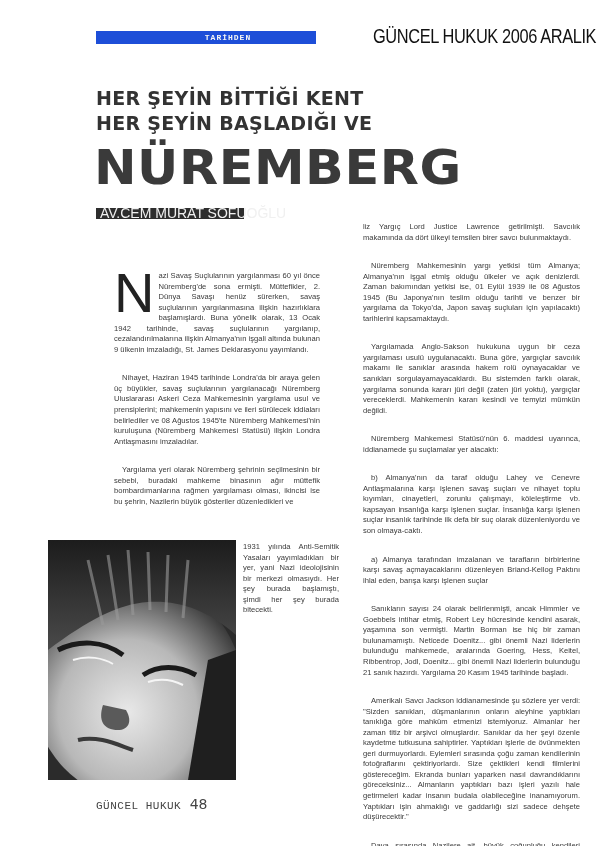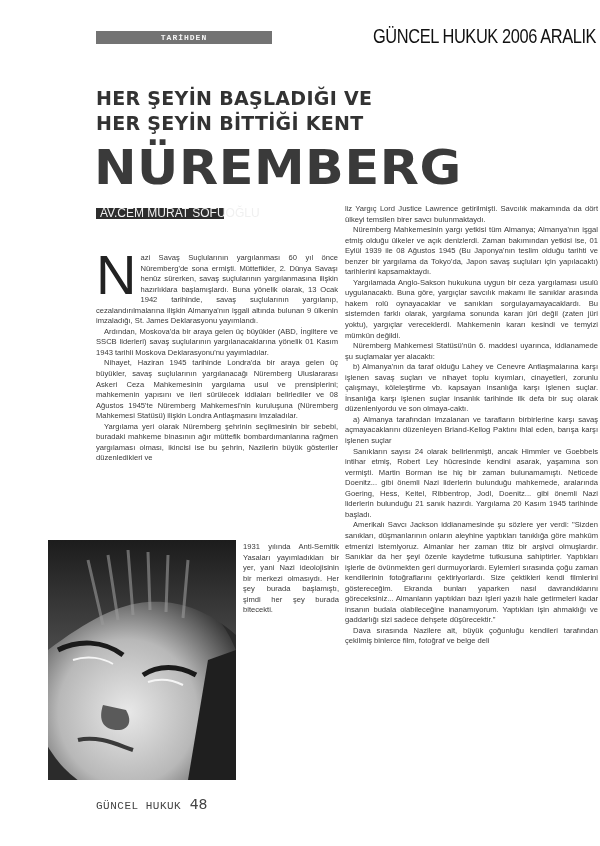--- a/index.html
+++ b/index.html
@@ -1,53 +1,52 @@
 <!DOCTYPE html>
 <html><head>
 <meta charset="utf-8">
 <style>
   html, body { margin: 0; padding: 0; background: #ffffff; }
   body { width: 600px; height: 846px; position: relative; overflow: hidden; font-family: "Liberation Sans", sans-serif; color: #2a2a2a; }
-  .section-tag { position: absolute; left: 96px; top: 31px; width: 176px; height: 13px; background: #737373; color: #f4f4f4; font-family: "Liberation Mono", monospace; font-weight: bold; font-size: 8px; letter-spacing: 1px; text-align: center; line-height: 13px; }
+  .section-tag { position: absolute; left: 96px; top: 31px; width: 176px; height: 13px; background: #1d4ed8; color: #f4f4f4; font-family: "Liberation Mono", monospace; font-weight: bold; font-size: 8px; letter-spacing: 1px; text-align: center; line-height: 13px; padding-left: 44px; }
   .masthead { position: absolute; left: 373px; top: 24px; font-family: "Liberation Sans", sans-serif; font-size: 21px; color: #111; transform: scaleX(0.78); transform-origin: left top; letter-spacing: -0.5px; white-space: nowrap; }
   .kicker { position: absolute; left: 96px; top: 86px; font-family: "DejaVu Sans", sans-serif; font-weight: bold; font-size: 19px; line-height: 25px; color: #333; letter-spacing: 0.3px; }
   .headline { position: absolute; left: 94px; top: 140px; font-family: "DejaVu Sans", sans-serif; font-weight: bold; font-size: 48px; line-height: 54px; color: #3a3a3a; letter-spacing: 0.5px; transform: scaleX(1.06); transform-origin: left top; }
-  .byline { position: absolute; left: 96px; top: 208px; width: 128px; height: 11px; background: #2d2d2d; color: #f0f0f0; font-size: 12px; line-height: 11px; padding-left: 4px; box-sizing: border-box; white-space: nowrap; }
+  .byline { position: absolute; left: 96px; top: 208px; width: 148px; height: 11px; background: #2d2d2d; color: #f0f0f0; font-size: 14px; line-height: 11px; padding-left: 4px; box-sizing: border-box; white-space: nowrap; }
   .col { position: absolute; font-size: 7.6px; line-height: 10.55px; color: #3a3a3a; text-align: justify; hyphens: auto; }
-  .col p { margin: 0; text-indent: 8px; }
+  .col p { margin: 18px; text-indent: 8px; }
   .col p.noindent { text-indent: 0; }
   .col-left { left: 96px; top: 253px; width: 242px; }
   .col-right { left: 345px; top: 204px; width: 253px; }
   .dropcap { float: left; font-family: "Liberation Sans", sans-serif; font-size: 56px; line-height: 44px; margin: 0 4px 0 0; color: #222; font-weight: normal; }
   .narrow { position: absolute; left: 243px; top: 542px; width: 96px; font-size: 7.6px; line-height: 10.55px; color: #3a3a3a; text-align: justify; }
   .narrow p { margin: 0; text-indent: 8px; }
   .narrow p.noindent { text-indent: 0; }
   .portrait { position: absolute; left: 48px; top: 540px; width: 188px; height: 240px; overflow: hidden; }
   .footer { position: absolute; left: 96px; top: 795px; white-space: nowrap; color: #444; }
   .footer .pub { font-family: "Liberation Mono", monospace; font-size: 11px; letter-spacing: 0.5px; text-align: right; }
   .footer .page { font-family: "DejaVu Sans", sans-serif; font-size: 14px; margin-left: 4px; }
 </style>
 </head>
 <body>
 
 <div class="section-tag">TARİHDEN</div>
 <div class="masthead">GÜNCEL HUKUK 2006 ARALIK</div>
 
 <div class="kicker">
+  <div>HER ŞEYİN BİTTİĞİ KENT</div>
   <div>HER ŞEYİN BAŞLADIĞI VE</div>
-  <div>HER ŞEYİN BİTTİĞİ KENT</div>
 </div>
 
 <div class="headline">NÜREMBERG</div>
 
 <div class="byline">AV.CEM MURAT SOFUOĞLU</div>
 
 <div class="col col-left">
   <p class="noindent"><span class="dropcap">N</span><span>azi Savaş Suçlularının yargılanması 60 yıl önce Nüremberg'de sona ermişti. Müttefikler, 2. Dünya Savaşı henüz sürerken, savaş suçlularının yargılanmasına ilişkin hazırlıklara başlamışlardı. Buna yönelik olarak, 13 Ocak 1942 tarihinde, savaş suçlularının yargılanıp, cezalandırılmalarına ilişkin Almanya'nın işgali altında bulunan 9 ülkenin imzaladığı, St. James Deklarasyonu yayımlandı.</span></p>
-  <p>Ardından, Moskova'da bir araya gelen üç büyükler (ABD, İngiltere ve SSCB liderleri) savaş suçlularının yargılanacaklarına yönelik 01 Kasım 1943 tarihli Moskova Deklarasyonu'nu yayımladılar.</p>
   <p>Nihayet, Haziran 1945 tarihinde Londra'da bir araya gelen üç büyükler, savaş suçlularının yargılanacağı Nüremberg Uluslararası Askeri Ceza Mahkemesinin yargılama usul ve prensiplerini; mahkemenin yapısını ve ileri sürülecek iddiaları belirlediler ve 08 Ağustos 1945'te Nüremberg Mahkemesi'nin kuruluşuna (Nüremberg Mahkemesi Statüsü) ilişkin Londra Antlaşmasını imzaladılar.</p>
   <p>Yargılama yeri olarak Nüremberg şehrinin seçilmesinin bir sebebi, buradaki mahkeme binasının ağır müttefik bombardımanlarına rağmen yargılaması olması, ikincisi ise bu şehrin, Nazilerin büyük gösteriler düzenledikleri ve</p>
 </div>
 
 <div class="portrait">
   <svg width="188" height="240" viewBox="0 0 188 240">
     <defs>
       <radialGradient id="face" cx="45%" cy="60%" r="60%">
         <stop offset="0%" stop-color="#e8e8e8"></stop>
         <stop offset="55%" stop-color="#b8b8b8"></stop>

